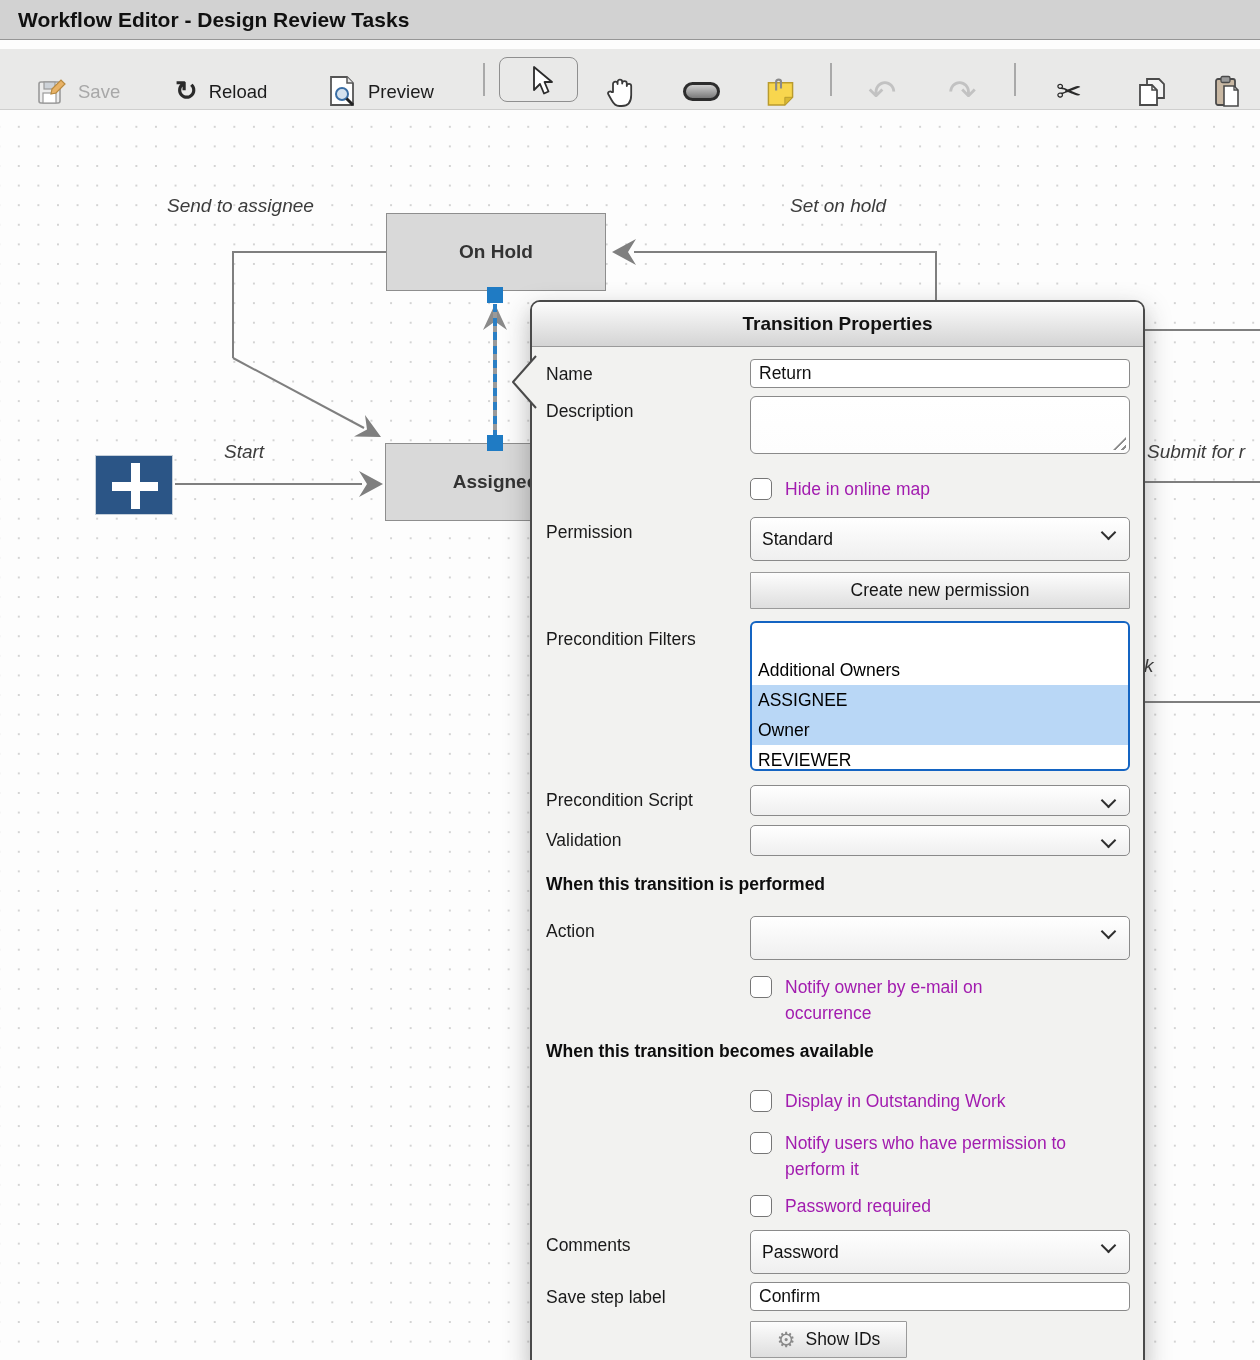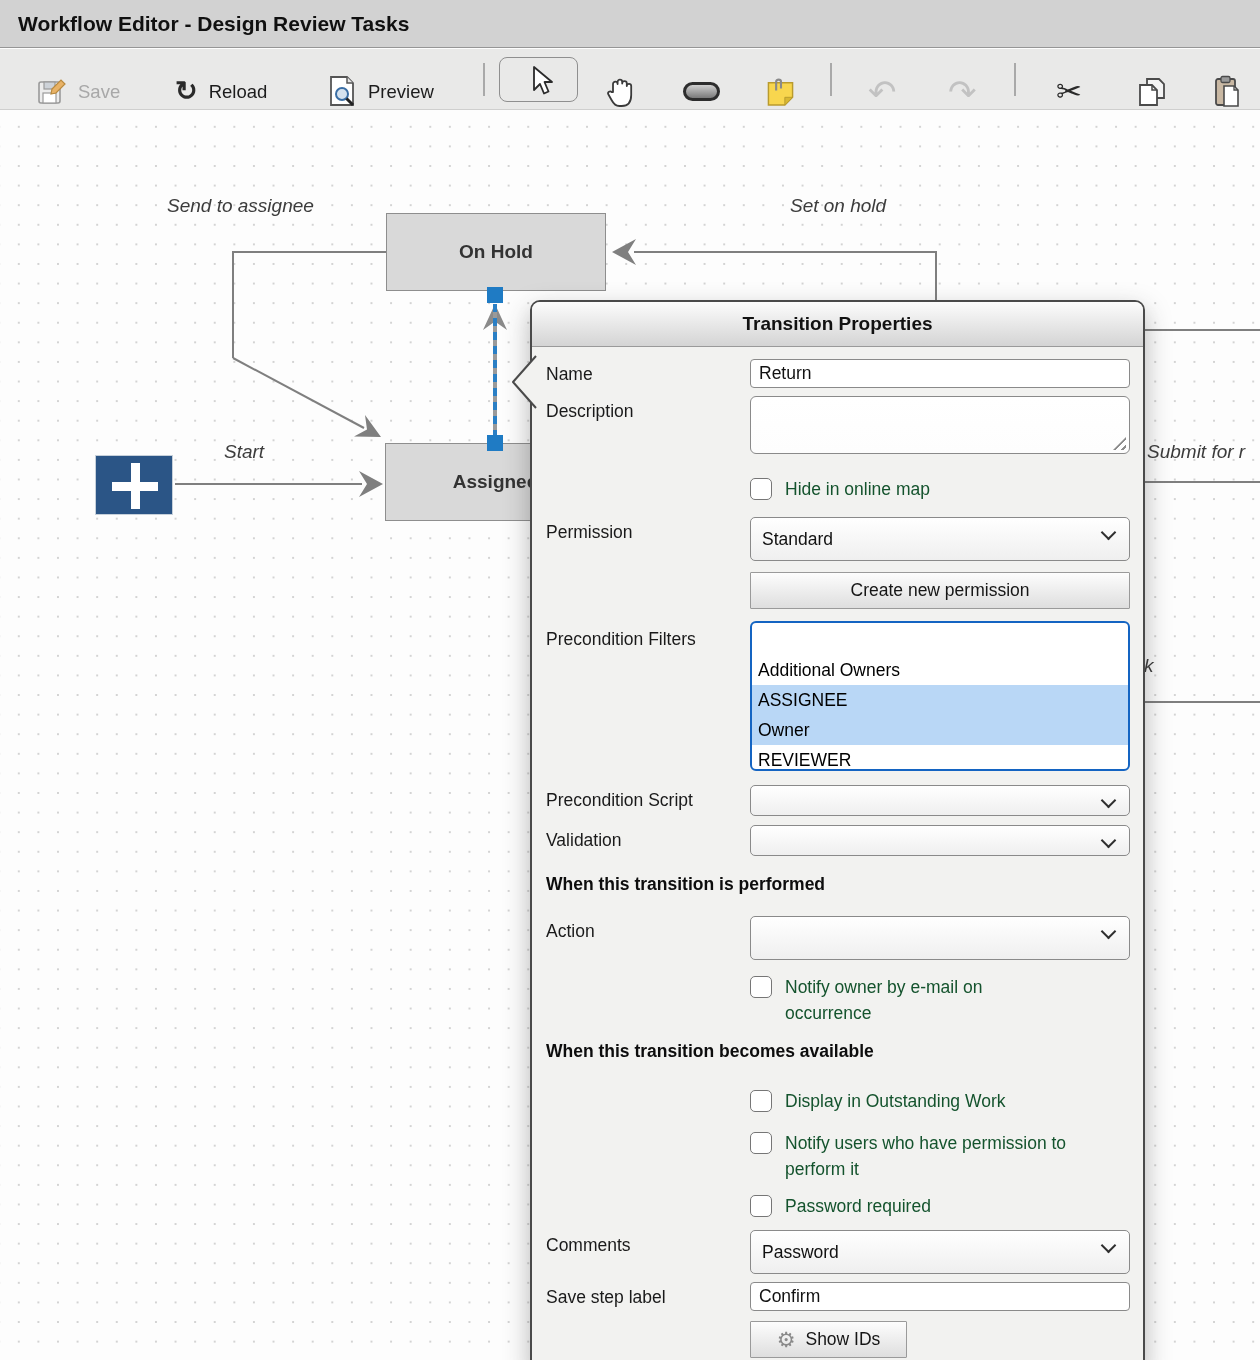--- a/index.html
+++ b/index.html
@@ -1,20 +1,20 @@
 <!DOCTYPE html>
 <html><head>
 <meta charset="utf-8">
 <style>
   * { margin:0; padding:0; box-sizing:border-box; }
   body { font-family:"Liberation Sans", sans-serif; background:#fff; }
   .screen { position:relative; width:1260px; height:1360px; overflow:hidden; background:#fdfdfd; }
 
   
-  .titlebar { position:absolute; left:0; top:0; width:1260px; height:48px;
+  .titlebar { position:absolute; left:0; top:0; width:1260px; height:40px;
     background:#d2d2d2; border-bottom:1px solid #969696;
     display:flex; align-items:center; padding-left:18px;
     font-size:21px; font-weight:bold; color:#101010; }
 
   
   .toolbar { position:absolute; left:0; top:49px; width:1260px; height:61px;
     background:#e9e9e8; border-bottom:1px solid #cfcfce; }
   .tool { position:absolute; top:12px; height:61px; display:flex; align-items:center; gap:11px;
     font-size:18.5px; color:#1c1c1c; cursor:default; }
   .tool.disabled { color:#a8a8a8; }
@@ -68,21 +68,21 @@
     border:1.5px solid #8a8a8a; border-radius:5px; display:flex; align-items:center;
     padding:0 38px 0 11px; font-size:17.5px; color:#111; }
   .chev { position:absolute; right:15px; top:9px; width:11px; height:11px;
     border-left:2.5px solid #2f2f2f; border-bottom:2.5px solid #2f2f2f; transform:rotate(-45deg); }
   .btn { height:37px; width:100%; border:1.5px solid #9a9a9a; border-radius:1px;
     background:linear-gradient(180deg,#fdfdfd,#dedede); font-family:inherit;
     font-size:17.5px; color:#161616; display:flex; align-items:center; justify-content:center; gap:10px; }
   .cbrow { display:flex; align-items:flex-start; }
   .cb { flex:0 0 auto; width:22px; height:22px; margin:2px 13px 0 0; background:#fff;
     border:1.5px solid #767676; border-radius:5px; }
-  .cb-text { font-size:17.5px; color:#14532d; line-height:26px; max-width:282px; }
+  .cb-text { font-size:17.5px; color:#a21caf; line-height:26px; max-width:282px; }
   .heading { grid-column:1 / -1; font-size:17.5px; font-weight:bold; color:#0d0d0d; }
   .listbox { height:150px; background:#fff; border:2.5px solid #1464c2; border-radius:6px;
     overflow:hidden; padding-top:2px; }
   .opt { height:30px; line-height:30px; padding-left:6px; font-size:17.5px; color:#000; }
   .opt.sel { background:#b9d7f6; }
   .gear { font-size:21px; color:#8a8a8a; line-height:1; }
   .showids { width:157px; }
   .tail-svg { position:absolute; left:0; top:0; z-index:5; pointer-events:none; }
 </style>
 </head>

